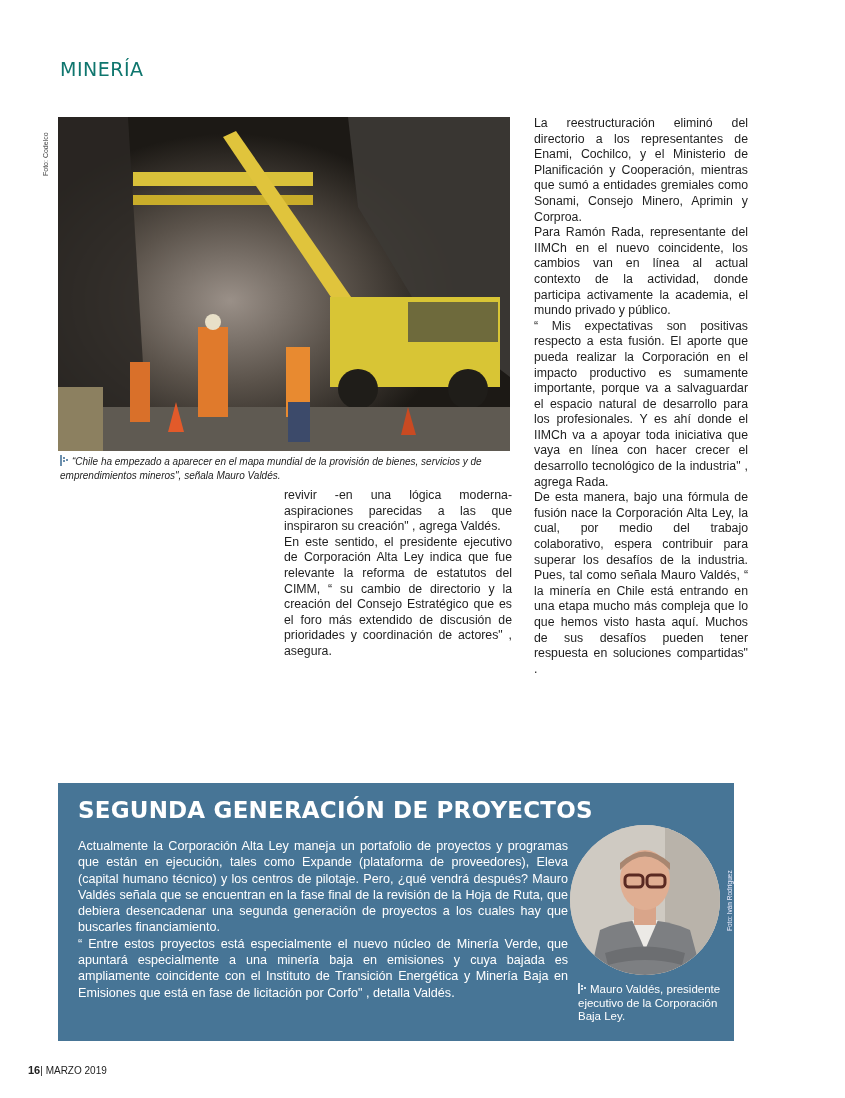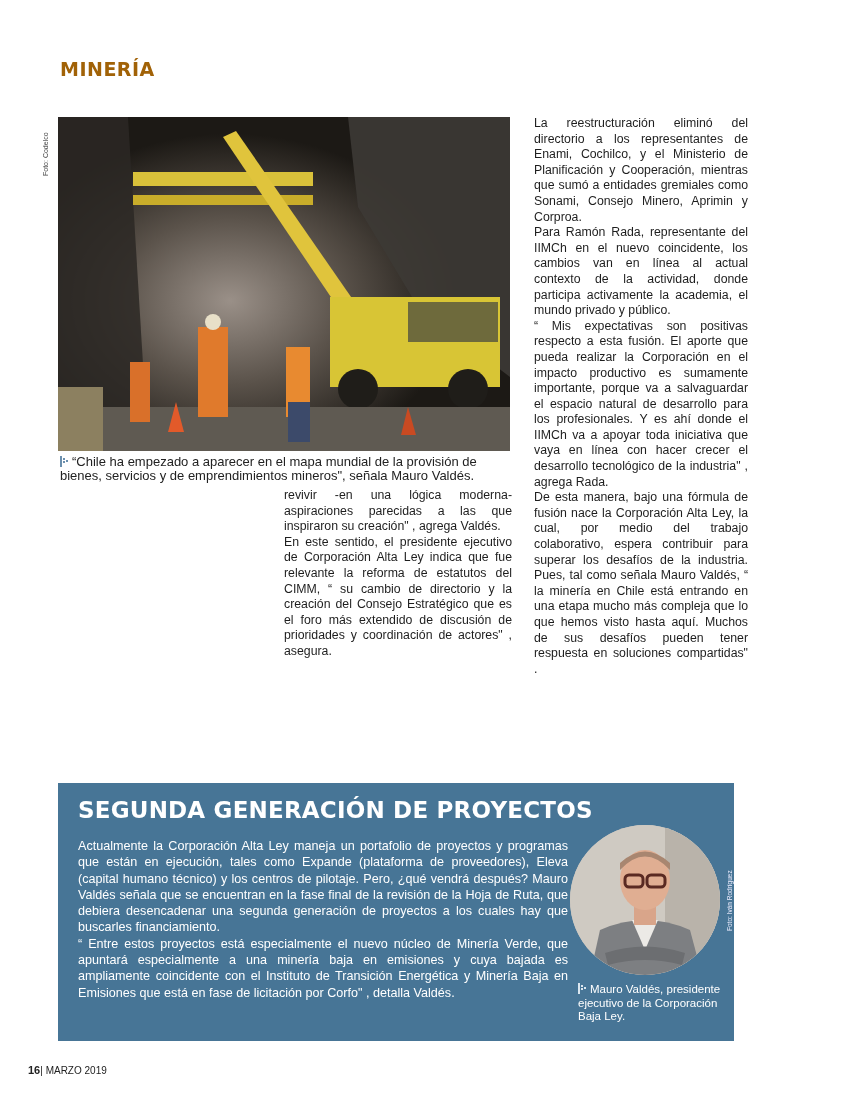--- a/index.html
+++ b/index.html
@@ -1,22 +1,22 @@
 <!DOCTYPE html>
 <html><head>
 <meta charset="utf-8">
 <style>
   html, body { margin: 0; padding: 0; background: #ffffff; }
   body { width: 845px; height: 1098px; position: relative; overflow: hidden; font-family: "Liberation Sans", sans-serif; color: #1e1e1e; }
-  .section-title { position: absolute; left: 60px; top: 58px; font-size: 19px; letter-spacing: 0.5px; color: #a16207; font-family: "DejaVu Sans", sans-serif; font-weight: bold; }
+  .section-title { position: absolute; left: 60px; top: 58px; font-size: 19px; letter-spacing: 0.5px; color: #0f766e; font-family: "DejaVu Sans", sans-serif; font-weight: normal; }
   .photo-credit-v { position: absolute; left: 42px; top: 118px; width: 12px; height: 60px; }
   .photo-credit-v span { display: block; transform: rotate(-90deg); transform-origin: left top; position: absolute; left: 0; top: 58px; white-space: nowrap; font-size: 7px; color: #444; }
   .photo { position: absolute; left: 58px; top: 117px; width: 452px; height: 334px; overflow: hidden; background: #2a2622; }
   .photo svg { display: block; width: 100%; height: 100%; }
-  .caption-top { position: absolute; left: 60px; top: 455px; width: 455px; font-size: 13px; line-height: 14px; color: #222; }
+  .caption-top { position: absolute; left: 60px; top: 455px; width: 455px; font-size: 10px; line-height: 14px; color: #222; font-style: italic; }
   .caption-icon { display: inline-block; width: 9px; height: 11px; margin-right: 3px; vertical-align: -1px; }
   .col { position: absolute; font-size: 12.3px; line-height: 15.6px; text-align: justify; color: #1e1e1e; }
   .col p { margin: 0; }
   .col-mid { left: 284px; top: 488px; width: 228px; }
   .col-right { left: 534px; top: 116px; width: 214px; }
   .box { position: absolute; left: 58px; top: 783px; width: 676px; height: 258px; background: #477596; }
   .box-title { position: absolute; left: 20px; top: 14px; font-family: "DejaVu Sans", sans-serif; font-weight: bold; font-size: 23px; color: #ffffff; letter-spacing: 0.2px; }
   .box-body { position: absolute; left: 20px; top: 55px; width: 490px; font-size: 12.6px; line-height: 16.3px; color: #ffffff; text-align: justify; }
   .box-body p { margin: 0; }
   .portrait { position: absolute; left: 512px; top: 42px; width: 150px; height: 150px; border-radius: 50%; overflow: hidden; background: #c9c4bd; }

